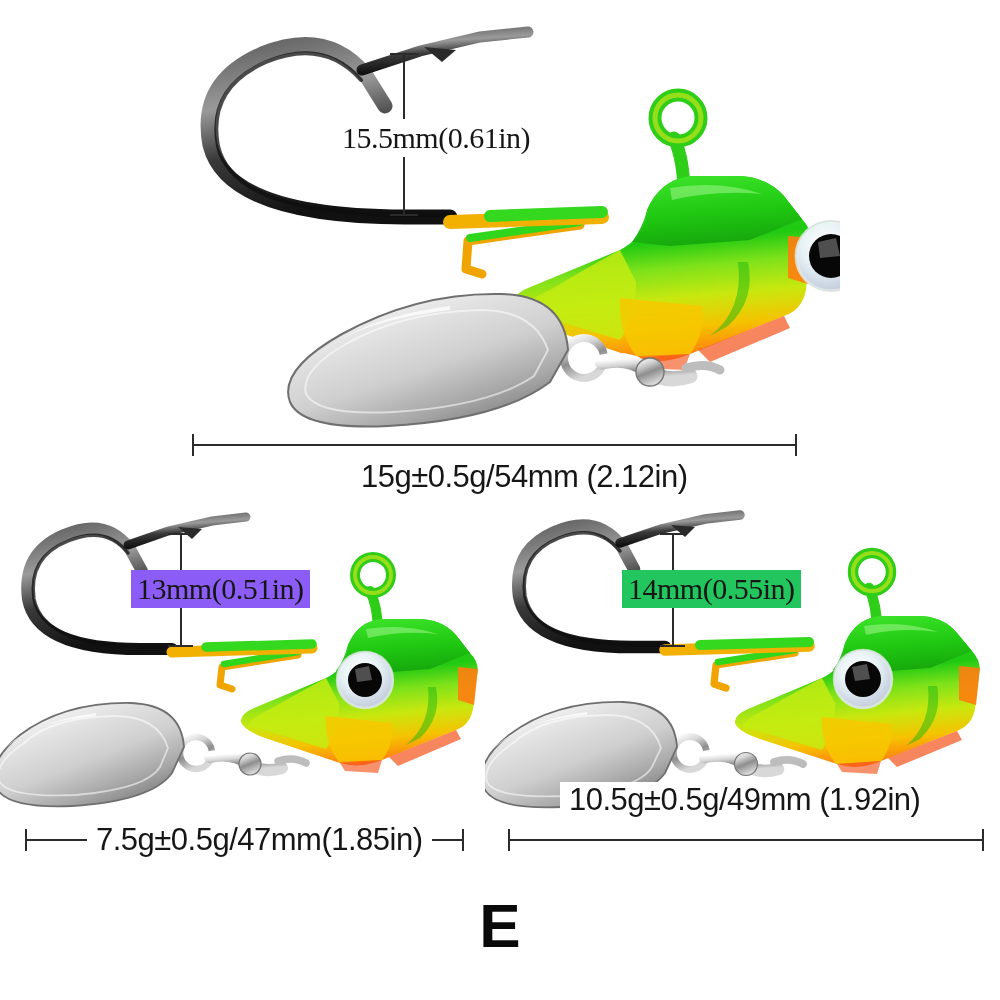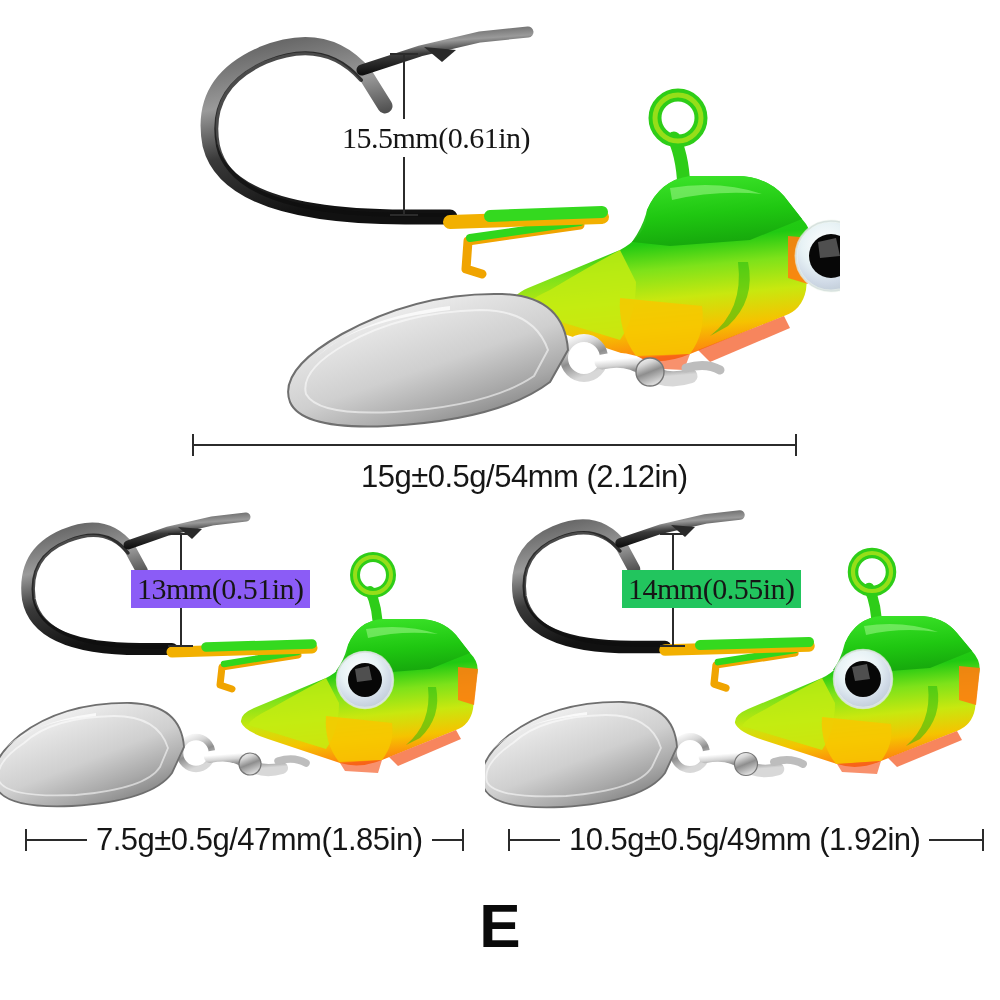--- a/index.html
+++ b/index.html
@@ -450,17 +450,17 @@
   </svg>
 
   <div class="dim-line-v" style="left:672px; top:533px; height:114px;"></div>
   <div class="tick-h" style="left:660px; top:533px; width:25px;"></div>
   <div class="tick-h" style="left:660px; top:645px; width:25px;"></div>
   <div class="dim-label dim-vert-label" style="left:622px; top:570px; background:#22c55e; padding:2px 6px;">14mm(0.55in)</div>
 
   <div class="tick-v" style="left:508px; top:829px; height:22px;"></div>
   <div class="tick-v" style="left:982px; top:829px; height:22px;"></div>
   <div class="dim-line-h" style="left:508px; top:839px; width:476px;"></div>
-  <div class="dim-label dim-horiz-label" style="left:560px; top:822px;">10.5g±0.5g/49mm (1.92in)</div>
+  <div class="dim-label dim-horiz-label" style="left:560px; top:782px;">10.5g±0.5g/49mm (1.92in)</div>
 
   <div class="variant-letter" style="left:450px; top:890px; width:100px;">E</div>
 
 </div>
 
 </body></html>

